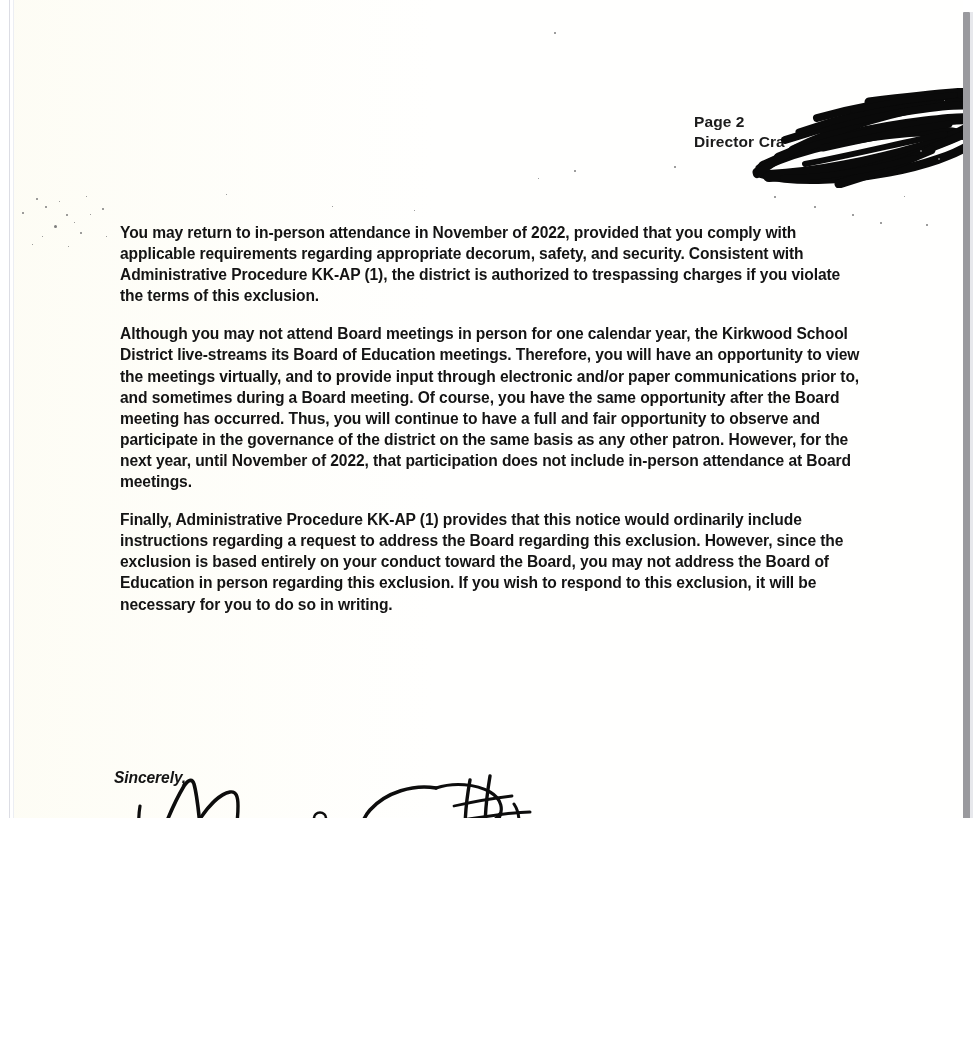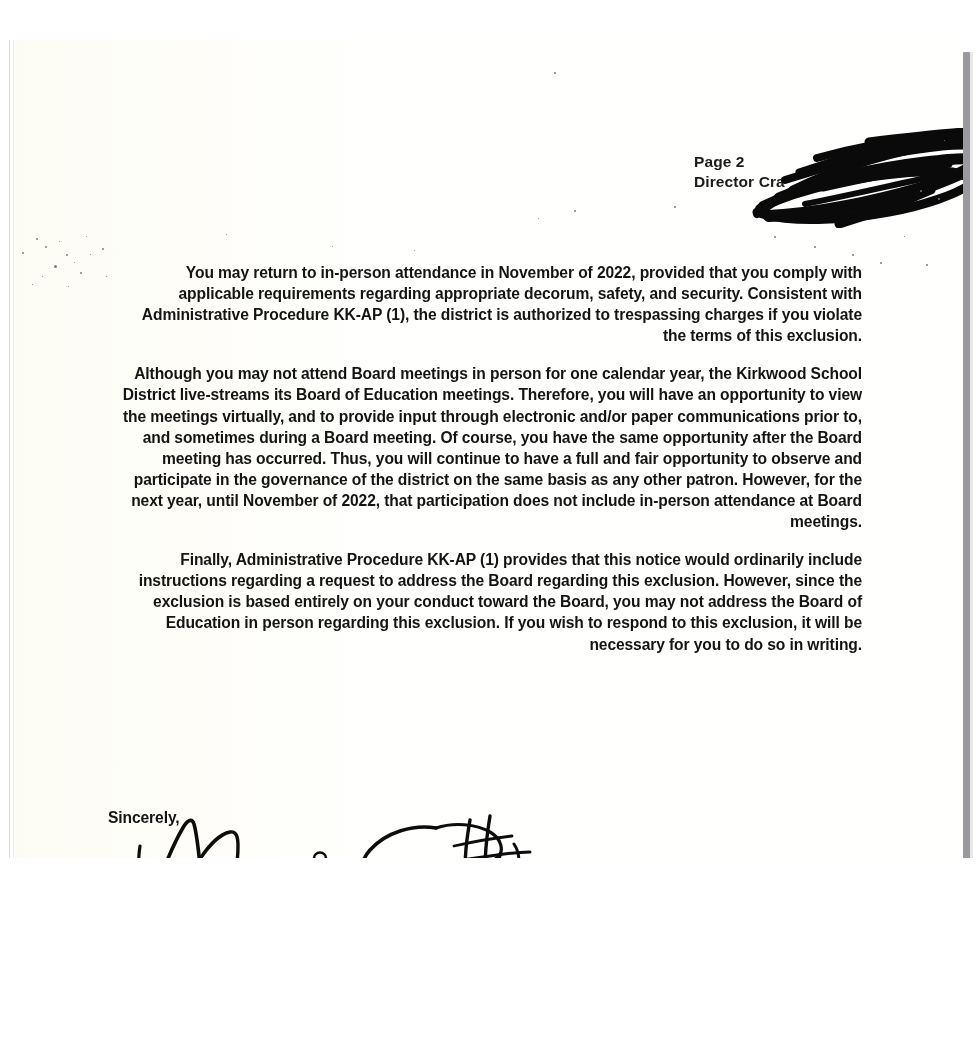--- a/index.html
+++ b/index.html
@@ -13,21 +13,20 @@
   }
 
   
   #viewer {
     position: relative;
     width: 980px;
     height: 818px;
     overflow: hidden;
     background: #ffffff;
     box-sizing: border-box;
-    margin-top: 40px;
   }
 
   
   .page-edge-left {
     position: absolute;
     left: 9px;
     top: 0;
     width: 1px;
     height: 1037px;
     background: #dcdde4;
@@ -125,30 +124,31 @@
     width: 742px;
   }
   .para {
     font-family: "Liberation Sans", sans-serif;
     font-size: 15.6px;
     font-weight: 600;
     line-height: 21.1px;
     color: #141414;
     margin: 0 0 17px 0;
     letter-spacing: -0.1px;
-    text-align: right;
+    text-align: left;
     white-space: pre-line;
   }
 
   
   .closing-block {
     position: absolute;
-    left: 94px;
+    left: 100px;
     top: 768px;
     width: 520px;
+    font-style: italic;
   }
   .closing-line {
     font-family: "Liberation Sans", sans-serif;
     font-size: 15.6px;
     font-weight: 600;
     color: #141414;
     line-height: 20px;
     letter-spacing: -0.1px;
   }
   .signature-art {

